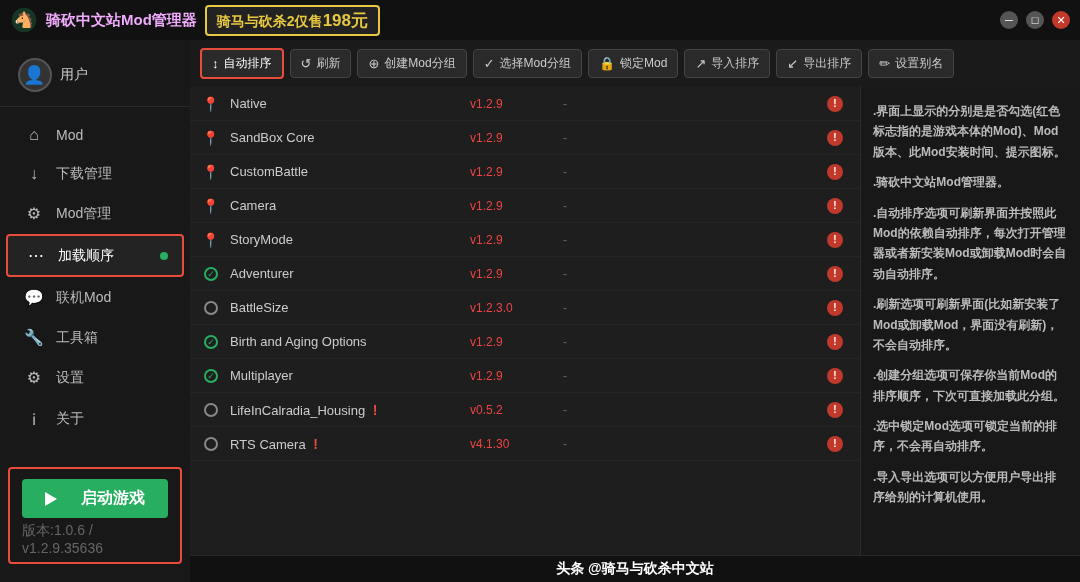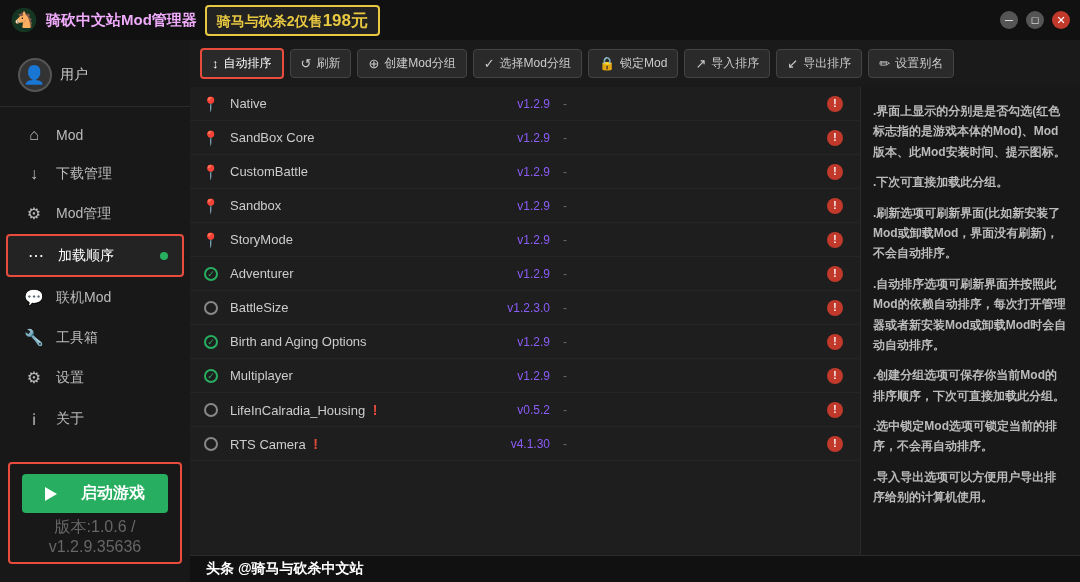--- a/index.html
+++ b/index.html
@@ -167,22 +167,21 @@
     .launch-btn .play-icon {
       width: 0;
       height: 0;
       border-top: 7px solid transparent;
       border-bottom: 7px solid transparent;
       border-left: 12px solid #fff;
       display: inline-block;
     }
     .version-text {
       color: #666;
-      font-size: 16px;
-      text-align: center;
+      font-size: 14px;
       margin-top: 4px;
     }
 
     
     .content {
       flex: 1;
       display: flex;
       flex-direction: column;
       background: #1e1e1e;
       overflow: hidden;
@@ -266,23 +265,23 @@
       color: #27ae60;
     }
     .mod-name {
       flex: 1;
       color: #ccc;
       font-size: 13px;
       padding-left: 8px;
     }
     .mod-version {
       width: 80px;
-      color: #8b5cf6;
+      color: #ef4444;
       font-size: 12px;
-      text-align: right;
+      text-align: left;
     }
     .mod-dash {
       width: 30px;
       color: #666;
       text-align: center;
       font-size: 12px;
     }
     .mod-spacer {
       flex: 1;
     }
@@ -332,21 +331,21 @@
     .info-panel::-webkit-scrollbar-thumb { background: #444; }
     .info-para {
       margin-bottom: 10px;
       font-weight: bold;
     }
 
     
     .bottom-bar {
       display: flex;
       align-items: center;
-      justify-content: flex-start;
+      justify-content: center;
       padding: 4px 16px;
       background: #111;
       color: #aaa;
       font-size: 13px;
       border-top: 1px solid #2a2a2a;
     }
     .watermark {
       color: #fff;
       font-size: 14px;
       font-weight: bold;
@@ -500,21 +499,21 @@
           <div class="mod-spacer"></div>
           <div class="mod-warning">
             <div class="warning-icon">!</div>
           </div>
         </div>
 
         <div class="mod-row">
           <div class="mod-status-icon">
             <span class="red-pin-icon">📍</span>
           </div>
-          <span class="mod-name">Sandbox</span>
+          <span class="mod-name">Camera</span>
           <span class="mod-version">v1.2.9</span>
           <span class="mod-dash">-</span>
           <div class="mod-spacer"></div>
           <div class="mod-warning">
             <div class="warning-icon">!</div>
           </div>
         </div>
 
         <div class="mod-row">
           <div class="mod-status-icon">
@@ -610,23 +609,23 @@
           <div class="mod-spacer"></div>
           <div class="mod-warning">
             <div class="warning-icon">!</div>
           </div>
         </div>
 
       </div>
 
       <div class="info-panel">
         <div class="info-para">.界面上显示的分别是是否勾选(红色标志指的是游戏本体的Mod)、Mod版本、此Mod安装时间、提示图标。</div>
-        <div class="info-para">.下次可直接加载此分组。</div>
+        <div class="info-para">.骑砍中文站Mod管理器。</div>
+        <div class="info-para">.自动排序选项可刷新界面并按照此Mod的依赖自动排序，每次打开管理器或者新安装Mod或卸载Mod时会自动自动排序。</div>
         <div class="info-para">.刷新选项可刷新界面(比如新安装了Mod或卸载Mod，界面没有刷新)，不会自动排序。</div>
-        <div class="info-para">.自动排序选项可刷新界面并按照此Mod的依赖自动排序，每次打开管理器或者新安装Mod或卸载Mod时会自动自动排序。</div>
         <div class="info-para">.创建分组选项可保存你当前Mod的排序顺序，下次可直接加载此分组。</div>
         <div class="info-para">.选中锁定Mod选项可锁定当前的排序，不会再自动排序。</div>
         <div class="info-para">.导入导出选项可以方便用户导出排序给别的计算机使用。</div>
       </div>
     </div>
 
     <div class="bottom-bar">
       <span class="watermark">头条 @骑马与砍杀中文站</span>
     </div>
   </div>

